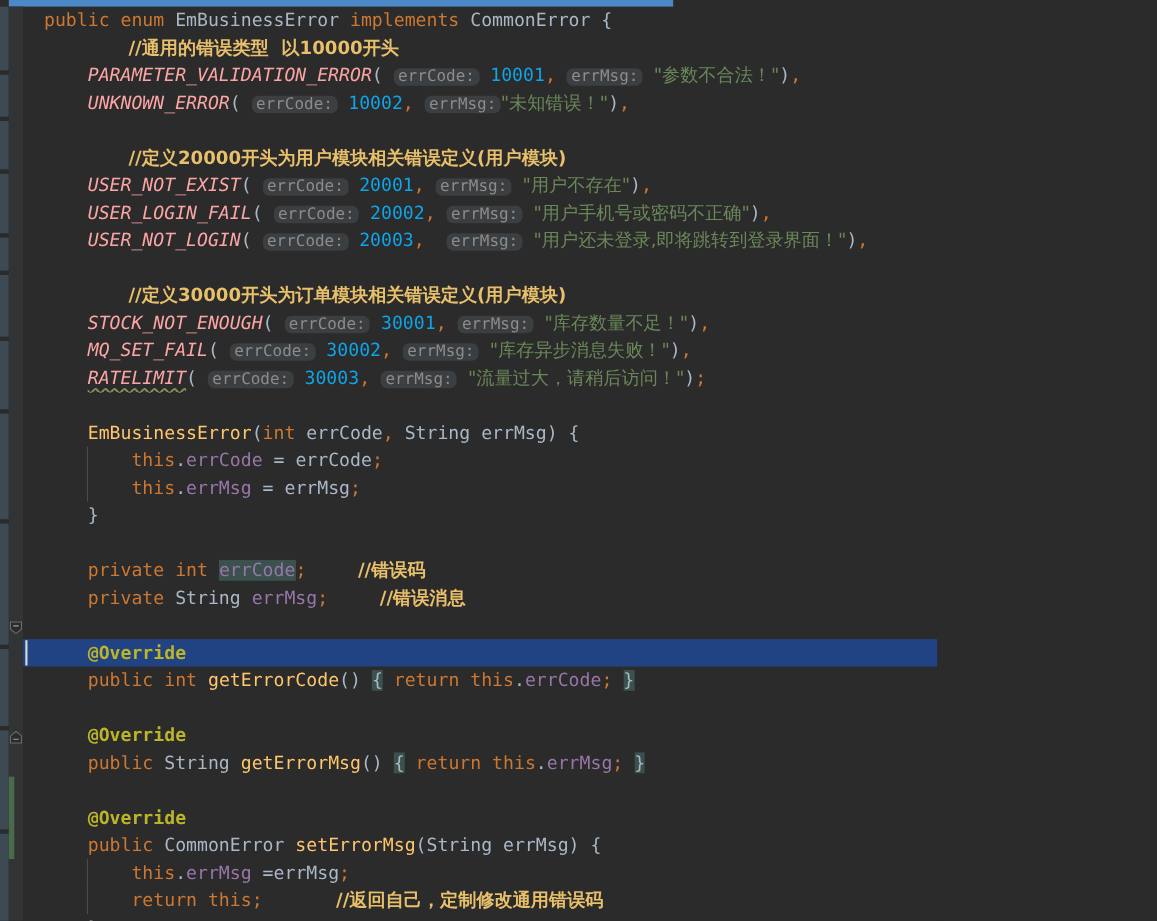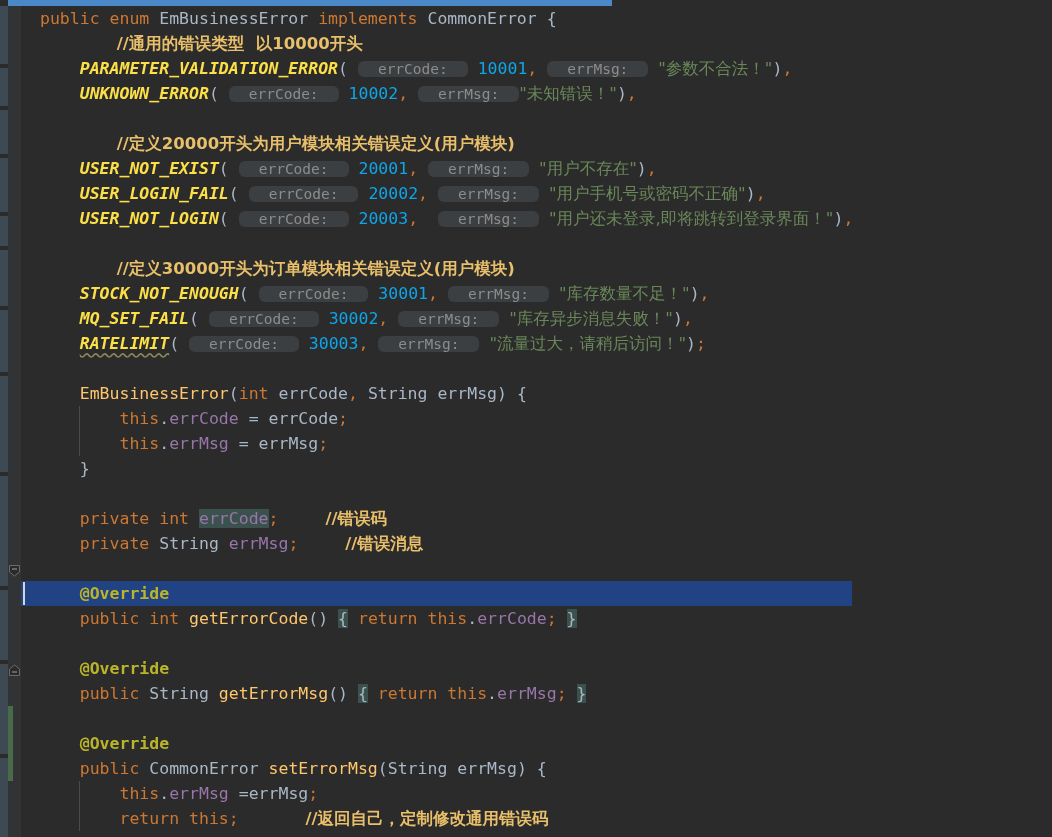--- a/index.html
+++ b/index.html
@@ -37,40 +37,40 @@
   
   .ln .guide{position:absolute;top:0;width:1px;height:25px;background:#4b4b4b;}
 
   
   .kw{color:#cc7832;}            
   .cls{color:#a9b7c6;}
   .mth{color:#ffc66d;}           
   .num{color:#0ea5e9;}           
   .str{color:#6a8759;}           
   .cmt{color:#e8bf6a;font-weight:bold;margin-left:37px;}   
-  .enumc{color:#fde047;font-style:italic;font-weight:bold;} 
+  .enumc{color:#fca5a5;font-style:italic;} 
   .fld{color:#9876aa;}           
   .ann{color:#bbb529;font-weight:bold;}           
   .pun{color:#a9b7c6;}
   .paren{color:#a9b7c6;}
   .brace-y{color:#a9b7c6;}
   .comma{color:#cc7832;}
   .semi{color:#cc7832;}
   .sel .ann{color:#bbb529;}
 
   
   .bracehl{background:#3b514d;color:#a9b7c6;}
 
   
   .idhl{background:#3b514d;}
 
   
   .hint{
     color:#8c8c8c;background:#3c3f41;border-radius:6px;
-    padding:0 20px;font-size:14.5px;
+    padding:0 4px;font-size:14.5px;
   }
 
   
   .squiggle{
     text-decoration:underline;
     text-decoration-style:wavy;
     text-decoration-color:#8a8a5a;
     text-underline-offset:3px;
   }
 

